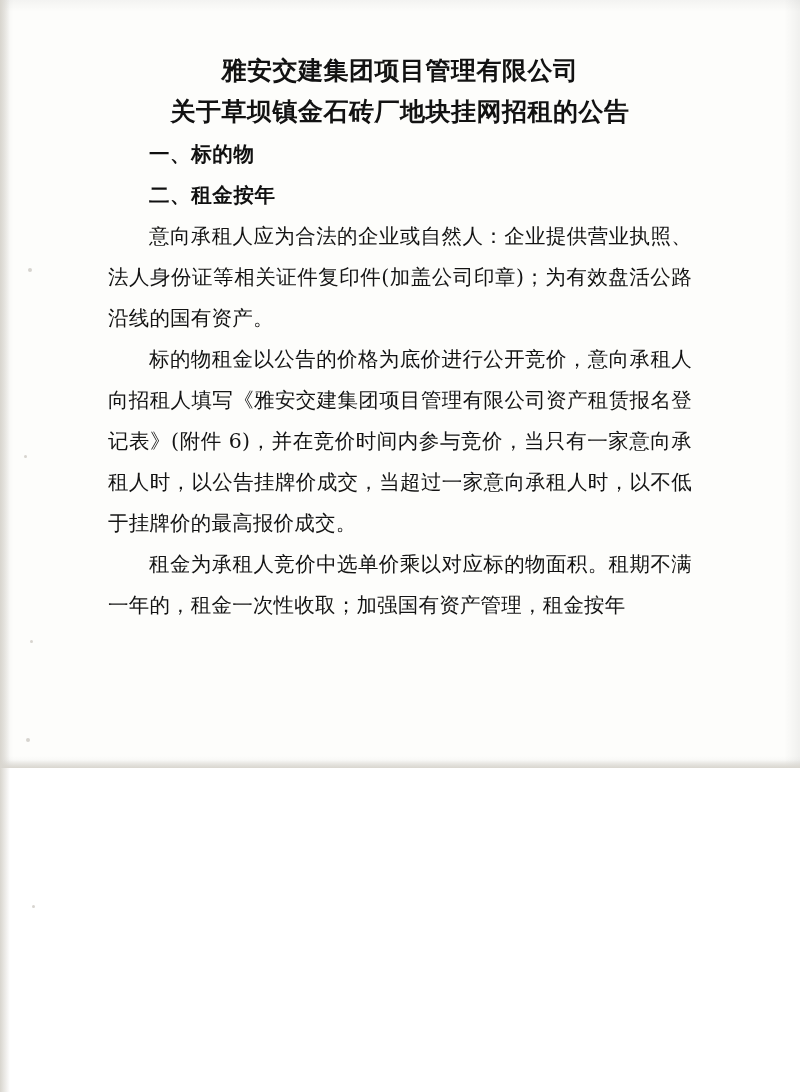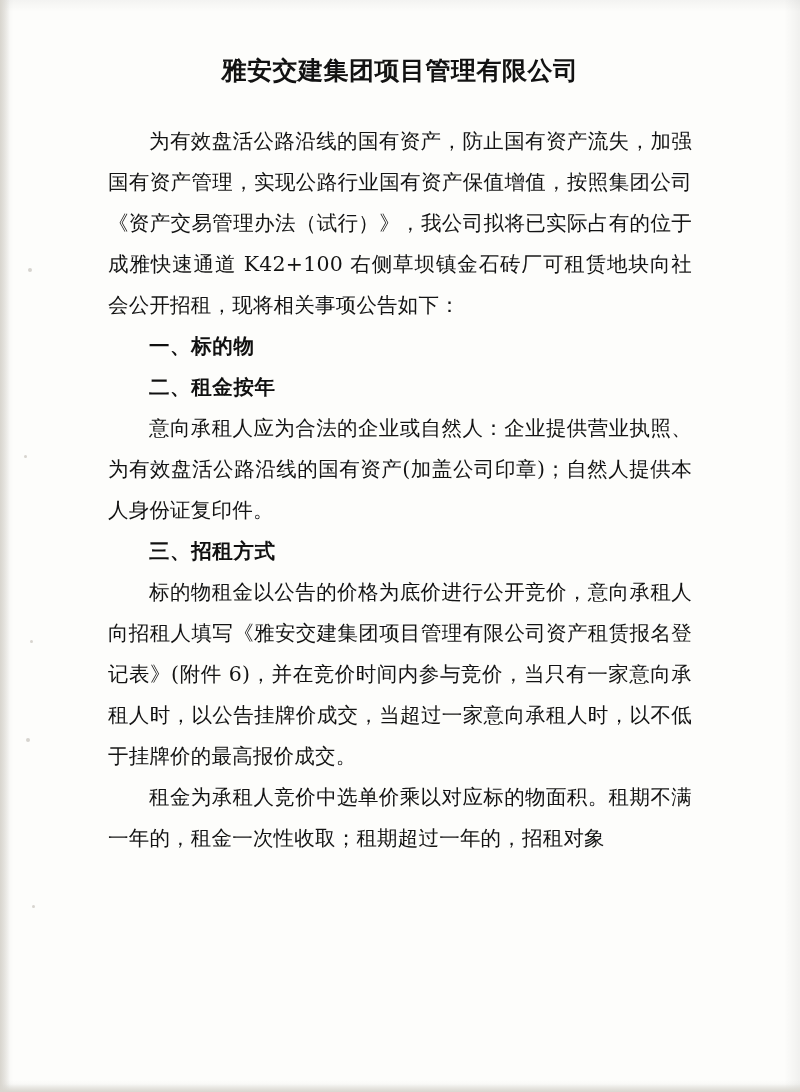--- a/index.html
+++ b/index.html
@@ -9,21 +9,21 @@
   }
   body {
     width: 800px;
     height: 1092px;
     overflow: hidden;
     font-family: "DejaVu Serif", "Liberation Serif", serif;
   }
   #page {
     position: relative;
     width: 800px;
-    height: 1092px;
+    height: 768px;
     background: #fdfdfb;
     box-sizing: border-box;
   }
   
   #page::before {
     content: "";
     position: absolute;
     inset: 0;
     background:
       linear-gradient(90deg, rgba(0,0,0,0.05) 0px, rgba(0,0,0,0.0) 14px),
@@ -113,28 +113,27 @@
   <span class="speck" style="left:28px; top:268px; width:4px; height:4px;"></span>
   <span class="speck" style="left:24px; top:455px; width:3px; height:3px;"></span>
   <span class="speck" style="left:30px; top:640px; width:3px; height:3px;"></span>
   <span class="speck" style="left:26px; top:738px; width:4px; height:4px;"></span>
   <span class="speck" style="left:32px; top:905px; width:3px; height:3px;"></span>
 
   <div class="doc-body">
 
     <h1 class="title">
       <span class="line l1">雅安交建集团项目管理有限公司</span>
+      <span class="line l2">关于草坝镇金石砖厂地块挂网招租的公告</span>
     </h1>
 
-    <p class="para indent first-body">为有效盘活公路沿线的国有资产，防止国有资产流失，加强国有资产管理，实现公路行业国有资产保值增值，按照集团公司《资产交易管理办法（试行）》，我公司拟将已实际占有的位于成雅快速通道 K42+100 右侧草坝镇金石砖厂可租赁地块向社会公开招租，现将相关事项公告如下：</p>
 
     <p class="heading">一、标的物</p>
 
     <p class="heading">二、租金按年</p>
-    <p class="para indent">意向承租人应为合法的企业或自然人：企业提供营业执照、为有效盘活公路沿线的国有资产(加盖公司印章)；自然人提供本人身份证复印件。</p>
+    <p class="para indent">意向承租人应为合法的企业或自然人：企业提供营业执照、法人身份证等相关证件复印件(加盖公司印章)；为有效盘活公路沿线的国有资产。</p>
 
-    <p class="heading">三、招租方式</p>
     <p class="para indent">标的物租金以公告的价格为底价进行公开竞价，意向承租人向招租人填写《雅安交建集团项目管理有限公司资产租赁报名登记表》(附件 6)，并在竞价时间内参与竞价，当只有一家意向承租人时，以公告挂牌价成交，当超过一家意向承租人时，以不低于挂牌价的最高报价成交。</p>
 
-    <p class="para indent">租金为承租人竞价中选单价乘以对应标的物面积。租期不满一年的，租金一次性收取；租期超过一年的，招租对象</p>
+    <p class="para indent">租金为承租人竞价中选单价乘以对应标的物面积。租期不满一年的，租金一次性收取；加强国有资产管理，租金按年</p>
 
   </div>
 </div>
 
 </body></html>

